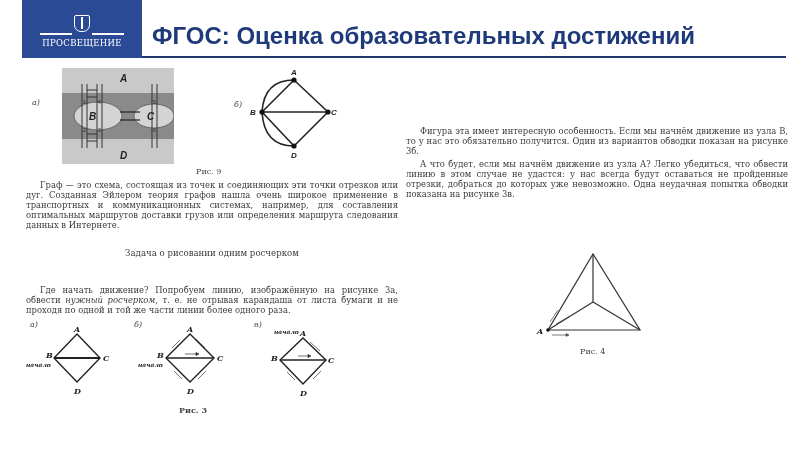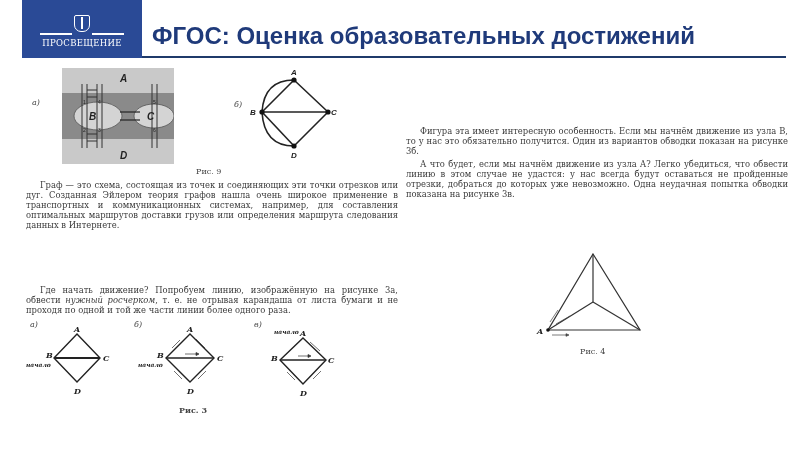--- a/index.html
+++ b/index.html
@@ -117,20 +117,21 @@
     <text x="43" y="9" font-size="8" font-weight="bold" font-style="italic" fill="#222">A</text>
     <text x="2" y="49" font-size="8" font-weight="bold" font-style="italic" fill="#222">B</text>
     <text x="83" y="49" font-size="8" font-weight="bold" font-style="italic" fill="#222">C</text>
     <text x="43" y="92" font-size="8" font-weight="bold" font-style="italic" fill="#222">D</text>
   </svg>
 
   <div class="caption" style="left:170px;top:105px;">Рис. 9</div>
 
   <div class="para" style="left:0;top:118px;width:372px;">Граф — это схема, состоящая из точек и соединяющих эти точки отрезков или дуг. Созданная Эйлером теория графов нашла очень широкое применение в транспортных и коммуникационных системах, например, для составления оптимальных маршрутов доставки грузов или определения маршрута следования данных в Интернете.</div>
 
+  <div class="heading" style="left:0;top:186px;width:372px;">Задача о рисовании одним росчерком</div>
 
 
   <div class="para" style="left:0;top:223px;width:372px;"><span>Где начать движение? Попробуем линию, изображённую на рисунке 3а, обвести </span><i>нужный росчерком</i><span>, т. е. не отрывая карандаша от листа бумаги и не проходя по одной и той же части линии более одного раза.</span></div>
 
   <span class="caption serif-lbl" style="left:4px;top:258px;">а)</span>
   <span class="caption serif-lbl" style="left:108px;top:258px;">б)</span>
   <span class="caption serif-lbl" style="left:228px;top:258px;">в)</span>
 
   <svg style="position:absolute;left:0;top:262px;" width="100" height="76" viewBox="0 0 100 76">
     <g stroke="#222" stroke-width="1.4" fill="none">

